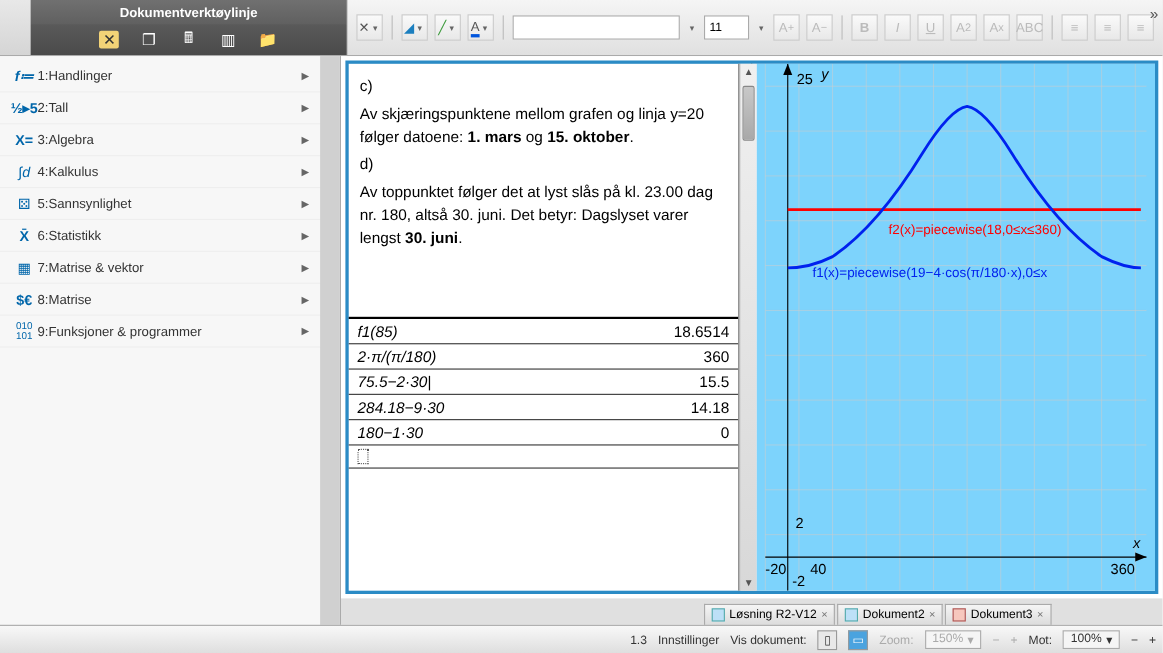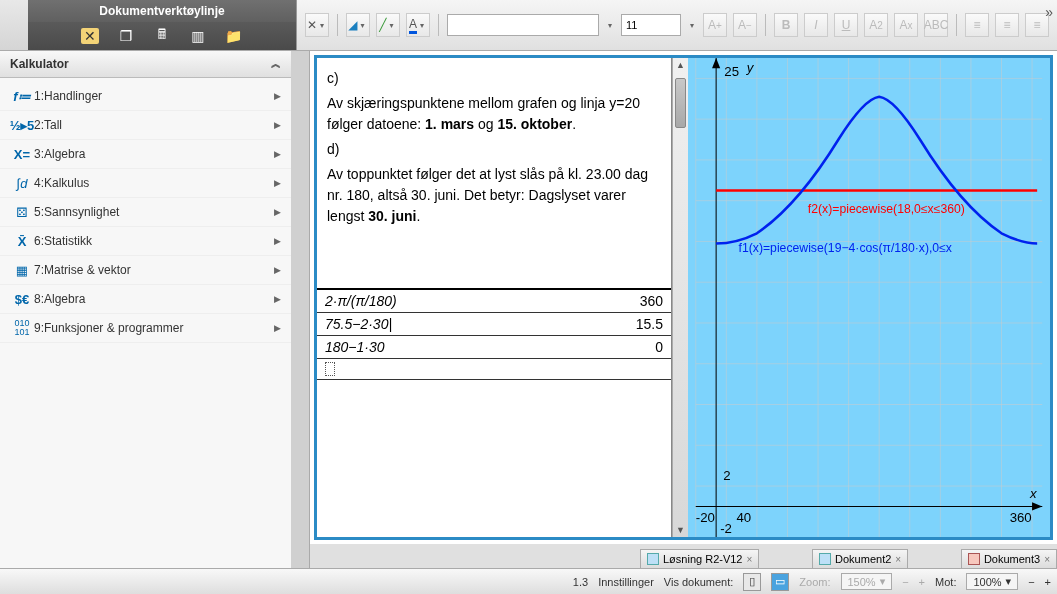--- a/index.html
+++ b/index.html
@@ -13,21 +13,21 @@
 .doc-toolbar-row { display: flex; margin-left: 28px; }
 .left-title-area { width: 310px; background: linear-gradient(#6a6a6a, #5a5a5a); color: white; border-right: 1px solid #999; }
 .doc-title { text-align: center; font-size: 12px; font-weight: bold; padding: 4px 0; background: linear-gradient(#707070, #606060); }
 .icon-row { display: flex; justify-content: center; gap: 18px; padding: 6px 0; background: linear-gradient(#5a5a5a, #4a4a4a); }
 .icon-row .icon { width: 18px; height: 16px; display: flex; align-items: center; justify-content: center; font-size: 14px; color: #fff; cursor: pointer; }
 
 .format-toolbar { flex: 1; display: flex; align-items: center; padding: 4px 8px; gap: 6px; background: linear-gradient(#f5f5f5, #e0e0e0); }
 .tb-btn { width: 24px; height: 24px; display: flex; align-items: center; justify-content: center; border: 1px solid #ccc; background: linear-gradient(#fafafa,#e8e8e8); cursor: pointer; font-size: 12px; color: #555; }
 .tb-sep { width: 1px; height: 22px; background: #bbb; margin: 0 2px; }
 .font-select { height: 22px; border: 1px solid #aaa; background: white; min-width: 100px; font-size: 11px; padding: 0 4px; }
-.size-select { height: 22px; border: 1px solid #aaa; background: white; width: 60px; font-size: 11px; padding: 0 4px; }
+.size-select { height: 22px; border: 1px solid #aaa; background: white; width: 41px; font-size: 11px; padding: 0 4px; }
 .dropdown-arrow { font-size: 8px; color: #666; padding: 0 3px; }
 .more-arrow { position: absolute; right: 4px; top: 4px; font-size: 14px; color: #555; cursor: pointer; }
 
 
 .main { display: flex; flex: 1; min-height: 0; }
 
 
 .sidebar { width: 310px; border-right: 1px solid #aaa; background: #f7f7f7; display: flex; flex-direction: column; }
 .sidebar-scroll { width: 18px; background: #d0d0d0; }
 .side-wrap { display: flex; flex: 1; }
@@ -52,29 +52,29 @@
 .calc-status { text-align: right; padding: 2px 8px; font-size: 12px; border-top: 1px solid #888; background: #eee; }
 .vscroll { width: 16px; background: linear-gradient(#f0f0f0,#d8d8d8); border-left: 1px solid #aaa; position: relative; }
 .vscroll .thumb { position: absolute; left: 2px; right: 2px; top: 20px; height: 50px; background: linear-gradient(#c8c8c8,#a8a8a8); border: 1px solid #888; border-radius: 2px; }
 .vscroll .arr { position: absolute; left: 0; right: 0; height: 14px; text-align: center; font-size: 9px; line-height: 14px; color: #555; }
 .vscroll .arr.up { top: 0; } .vscroll .arr.down { bottom: 0; }
 
 .graph-col { flex: 1; position: relative; background: #7dd3fc; }
 .graph-svg { width: 100%; height: 100%; }
 
 
-.tabs { display: flex; align-items: flex-end; height: 24px; padding-left: 330px; background: #e0e0e0; gap: 2px; justify-content: space-between; }
+.tabs { display: flex; align-items: flex-end; height: 24px; padding-left: 330px; background: #e0e0e0; gap: 2px; }
 .tab { display: flex; align-items: center; font-size: 11px; padding: 3px 6px; background: linear-gradient(#f5f5f5, #dcdcdc); border: 1px solid #aaa; border-bottom: none; gap: 4px; cursor: pointer; }
 .tab .ti { width: 12px; height: 12px; }
 .tab .close { font-size: 10px; color: #777; cursor: pointer; }
 
 
 .status { height: 26px; background: linear-gradient(#f8f8f8, #dedede); border-top: 1px solid #aaa; display: flex; align-items: center; font-size: 11px; padding: 0 6px; gap: 10px; color: #333; }
 .status .spacer { flex: 1; }
-.status .zoom-box { border: 1px solid #aaa; background: #f5f5f5; padding: 1px 6px; display: flex; align-items: center; gap: 4px; }
+.status .zoom-box { border: 1px solid #aaa; background: #f5f5f5; padding: 1px 6px; display: flex; align-items: flex-start; gap: 4px; }
 .status .tool-icon { width: 18px; height: 18px; display: flex; align-items: center; justify-content: center; border: 1px solid #999; background: #e8e8e8; }
 
 b { font-weight: bold; }
 </style>
 </head>
 <body>
 
 <div class="app">
 
   <div class="top-toolbars">
@@ -118,24 +118,20 @@
         <span class="tb-btn" style="color:#bbb;">≡</span>
         <span class="more-arrow">»</span>
       </div>
     </div>
   </div>
 
   <div class="main">
     <div class="sidebar">
       <div class="side-wrap">
         <div class="side-content">
-          <div class="panel-header">
-            <span>Kalkulator</span>
-            <span class="chev">︽</span>
-          </div>
           <ul class="menu">
             <li>
                 <span class="mi-icon" style="color:#0066aa;font-weight:bold;font-style:italic;">f≔</span>
                 <span>1:Handlinger</span>
                 <span class="arrow">▶</span>
               </li>
             <li>
                 <span class="mi-icon" style="color:#0066aa;font-weight:bold;">½▸5</span>
                 <span>2:Tall</span>
                 <span class="arrow">▶</span>
@@ -160,21 +156,21 @@
                 <span>6:Statistikk</span>
                 <span class="arrow">▶</span>
               </li>
             <li>
                 <span class="mi-icon" style="color:#0066aa;">▦</span>
                 <span>7:Matrise &amp; vektor</span>
                 <span class="arrow">▶</span>
               </li>
             <li>
                 <span class="mi-icon" style="color:#0066aa;font-weight:bold;">$€</span>
-                <span>8:Algebra</span>
+                <span>8:Matrise</span>
                 <span class="arrow">▶</span>
               </li>
             <li>
                 <span class="mi-icon" style="color:#0066aa;font-size:9px;line-height:9px;">010<br>101</span>
                 <span>9:Funksjoner &amp; programmer</span>
                 <span class="arrow">▶</span>
               </li>
           </ul>
         </div>
         <div class="sidebar-scroll"></div>
@@ -186,26 +182,34 @@
         <div style="position:absolute;left:50%;top:-3px;transform:translateX(-50%);font-size:9px;color:#333;">▲</div>
         <div class="notes-col">
           <div class="notes-text">
             <p>c)</p>
             <p><span>Av skjæringspunktene mellom grafen og linja y=20 følger datoene: </span><b>1. mars</b><span> og </span><b>15. oktober</b><span>.</span></p>
             <p>d)</p>
             <p><span>Av toppunktet følger det at lyst slås på kl. 23.00 dag nr. 180, altså 30. juni. Det betyr: Dagslyset varer lengst </span><b>30. juni</b><span>.</span></p>
           </div>
           <div class="calc-list">
             <div class="calc-row">
+                <span>f1(85)</span>
+                <span class="res">18.6514</span>
+              </div>
+            <div class="calc-row">
                 <span>2·π/(π/180)</span>
                 <span class="res">360</span>
               </div>
             <div class="calc-row">
                 <span>75.5−2·30|</span>
                 <span class="res">15.5</span>
+              </div>
+            <div class="calc-row">
+                <span>284.18−9·30</span>
+                <span class="res">14.18</span>
               </div>
             <div class="calc-row">
                 <span>180−1·30</span>
                 <span class="res">0</span>
               </div>
             <div class="calc-row">
                 <span style="border:1px dotted #555;width:10px;height:14px;display:inline-block;"></span>
                 <span></span>
               </div>
           </div>

